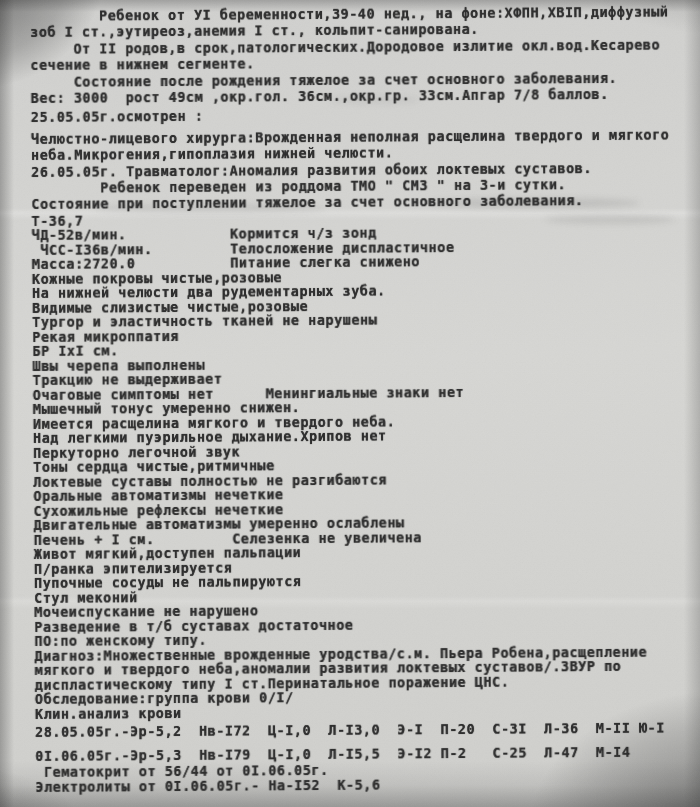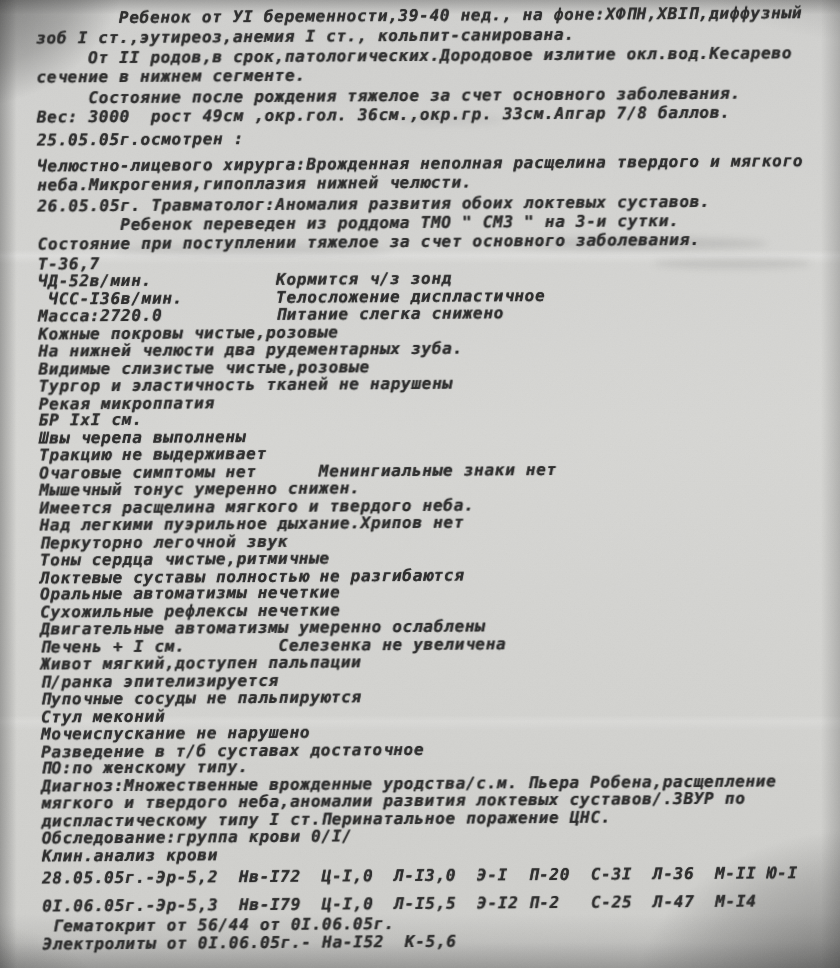--- a/index.html
+++ b/index.html
@@ -18,21 +18,20 @@
       radial-gradient(160px 90px at -4% 103%, rgba(60,60,60,.40), rgba(0,0,0,0) 70%),
       
       linear-gradient(90deg, rgba(50,50,50,.34) 0px, rgba(0,0,0,0) 14px),
       linear-gradient(180deg, rgba(50,50,50,.30) 0px, rgba(0,0,0,0) 12px),
       linear-gradient(270deg, rgba(70,70,70,.26) 0px, rgba(0,0,0,0) 16px),
       linear-gradient(0deg, rgba(70,70,70,.40) 0px, rgba(120,120,120,.18) 22px, rgba(0,0,0,0) 46px),
       
       linear-gradient(180deg, rgba(0,0,0,0) 208px, rgba(255,255,255,.22) 213px, rgba(0,0,0,0) 220px),
       linear-gradient(180deg, rgba(0,0,0,0) 596px, rgba(255,255,255,.16) 601px, rgba(0,0,0,0) 609px),
       linear-gradient(178deg, #d0d0ce, #d6d6d3 45%, #cfcfcc);
-    font-style: italic;
   }
   .textlayer{
     position:absolute; left:30px; top:8px; right:0;
     transform:rotate(-0.4deg);
     transform-origin:0 0;
     filter:blur(.15px);
   }
   .ln{
     height:14.5px;
     white-space:pre;

